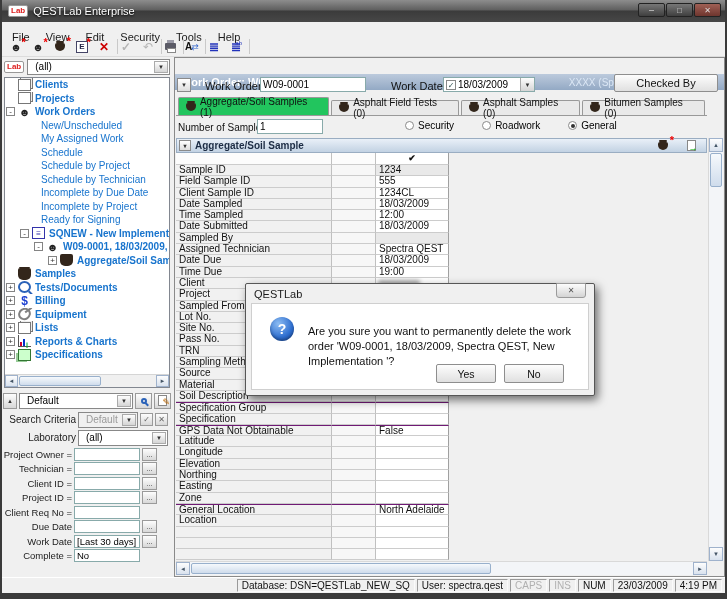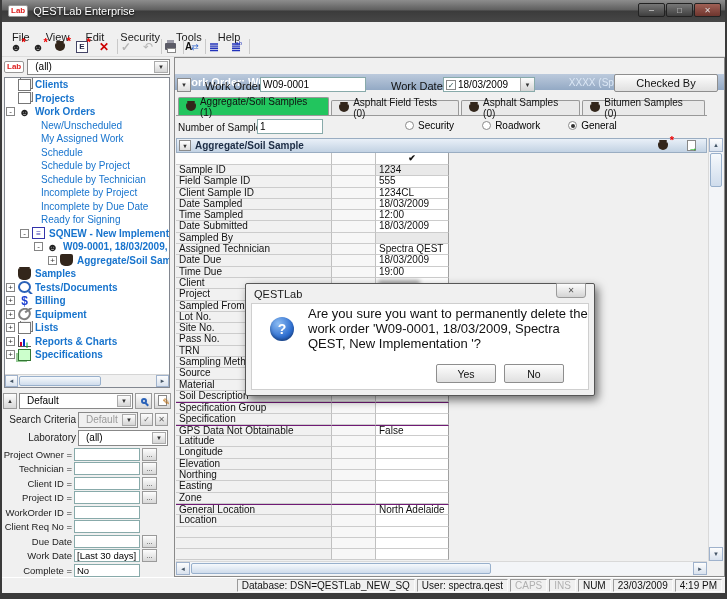--- a/index.html
+++ b/index.html
@@ -171,21 +171,21 @@
   .dialog{position:absolute;left:243px;top:283px;width:350px;height:113px;background:#f0f0f0;border:1px solid #565656;
     border-radius:2px;box-shadow:3px 4px 10px rgba(0,0,0,.55);z-index:50;}
   .dlg-title{height:19px;display:flex;align-items:center;padding-left:8px;font-size:11px;color:#1b1b1b;}
   .dlg-close{position:absolute;top:-1px;right:8px;width:30px;height:15px;background:linear-gradient(#fdfdfd,#d4d4d4);
     border:1px solid #9a9a9a;border-radius:0 0 3px 3px;display:flex;align-items:center;justify-content:center;font-size:8px;color:#555;}
   .dlg-close::before{content:"✕";}
   .dlg-body{position:absolute;left:5px;right:5px;top:19px;bottom:5px;background:#fff;border:1px solid #cfcfcf;}
   .q-icon{position:absolute;left:18px;top:13px;width:24px;height:24px;border-radius:50%;color:#fff;font-weight:bold;font-size:14px;
     background:radial-gradient(circle at 35% 28%,#8cbcf2,#2f6fd0 60%,#1c4fa8);display:flex;align-items:center;justify-content:center;
     box-shadow:inset 0 -2px 3px rgba(0,0,0,.3);}
-  .dlg-msg{position:absolute;left:56px;top:2px;width:286px;font-size:13px;color:#111;line-height:15px;}
+  .dlg-msg{position:absolute;left:56px;top:20px;width:286px;font-size:11px;color:#111;line-height:15px;}
   .dlg-buttons{position:absolute;right:24px;bottom:6px;display:flex;gap:8px;}
   .dlg-buttons .push-btn{width:60px;height:19px;font-size:10.5px;}
 </style>
 </head>
 <body>
 
 <div class="window">
 
   <div class="titlebar">
     <span class="logo-badge">Lab</span>
@@ -328,28 +328,28 @@
               <span class="indent"></span>
               <span class="expand"></span>
 
               <span class="tlabel ind1">Schedule by Technician</span>
             </div>
 
             <div class="tree-item ind1">
               <span class="indent"></span>
               <span class="expand"></span>
 
+              <span class="tlabel ind1">Incomplete by Due Date</span>
+            </div>
+
+            <div class="tree-item ind1">
+              <span class="indent"></span>
+              <span class="expand"></span>
+
               <span class="tlabel ind1">Incomplete by Project</span>
-            </div>
-
-            <div class="tree-item ind1">
-              <span class="indent"></span>
-              <span class="expand"></span>
-
-              <span class="tlabel ind1">Incomplete by Due Date</span>
             </div>
 
             <div class="tree-item ind1">
               <span class="indent"></span>
               <span class="expand"></span>
 
               <span class="tlabel ind1">Ready for Signing</span>
             </div>
 
             <div class="tree-item ind1b bold">
@@ -479,25 +479,20 @@
               <input class="sinput" value="" style="">
               <span class="dots"></span>
             </div>
 
             <div class="srow">
               <span class="slabel">Project ID =</span>
               <input class="sinput" value="" style="">
               <span class="dots"></span>
             </div>
 
-            <div class="srow nobtn">
-              <span class="slabel">WorkOrder ID =</span>
-              <input class="sinput" value="" style="">
-              <span class="dots"></span>
-            </div>
 
             <div class="srow nobtn">
               <span class="slabel">Client Req No =</span>
               <input class="sinput" value="" style="">
               <span class="dots"></span>
             </div>
 
             <div class="srow">
               <span class="slabel">Due Date</span>
               <input class="sinput" value="" style="">

